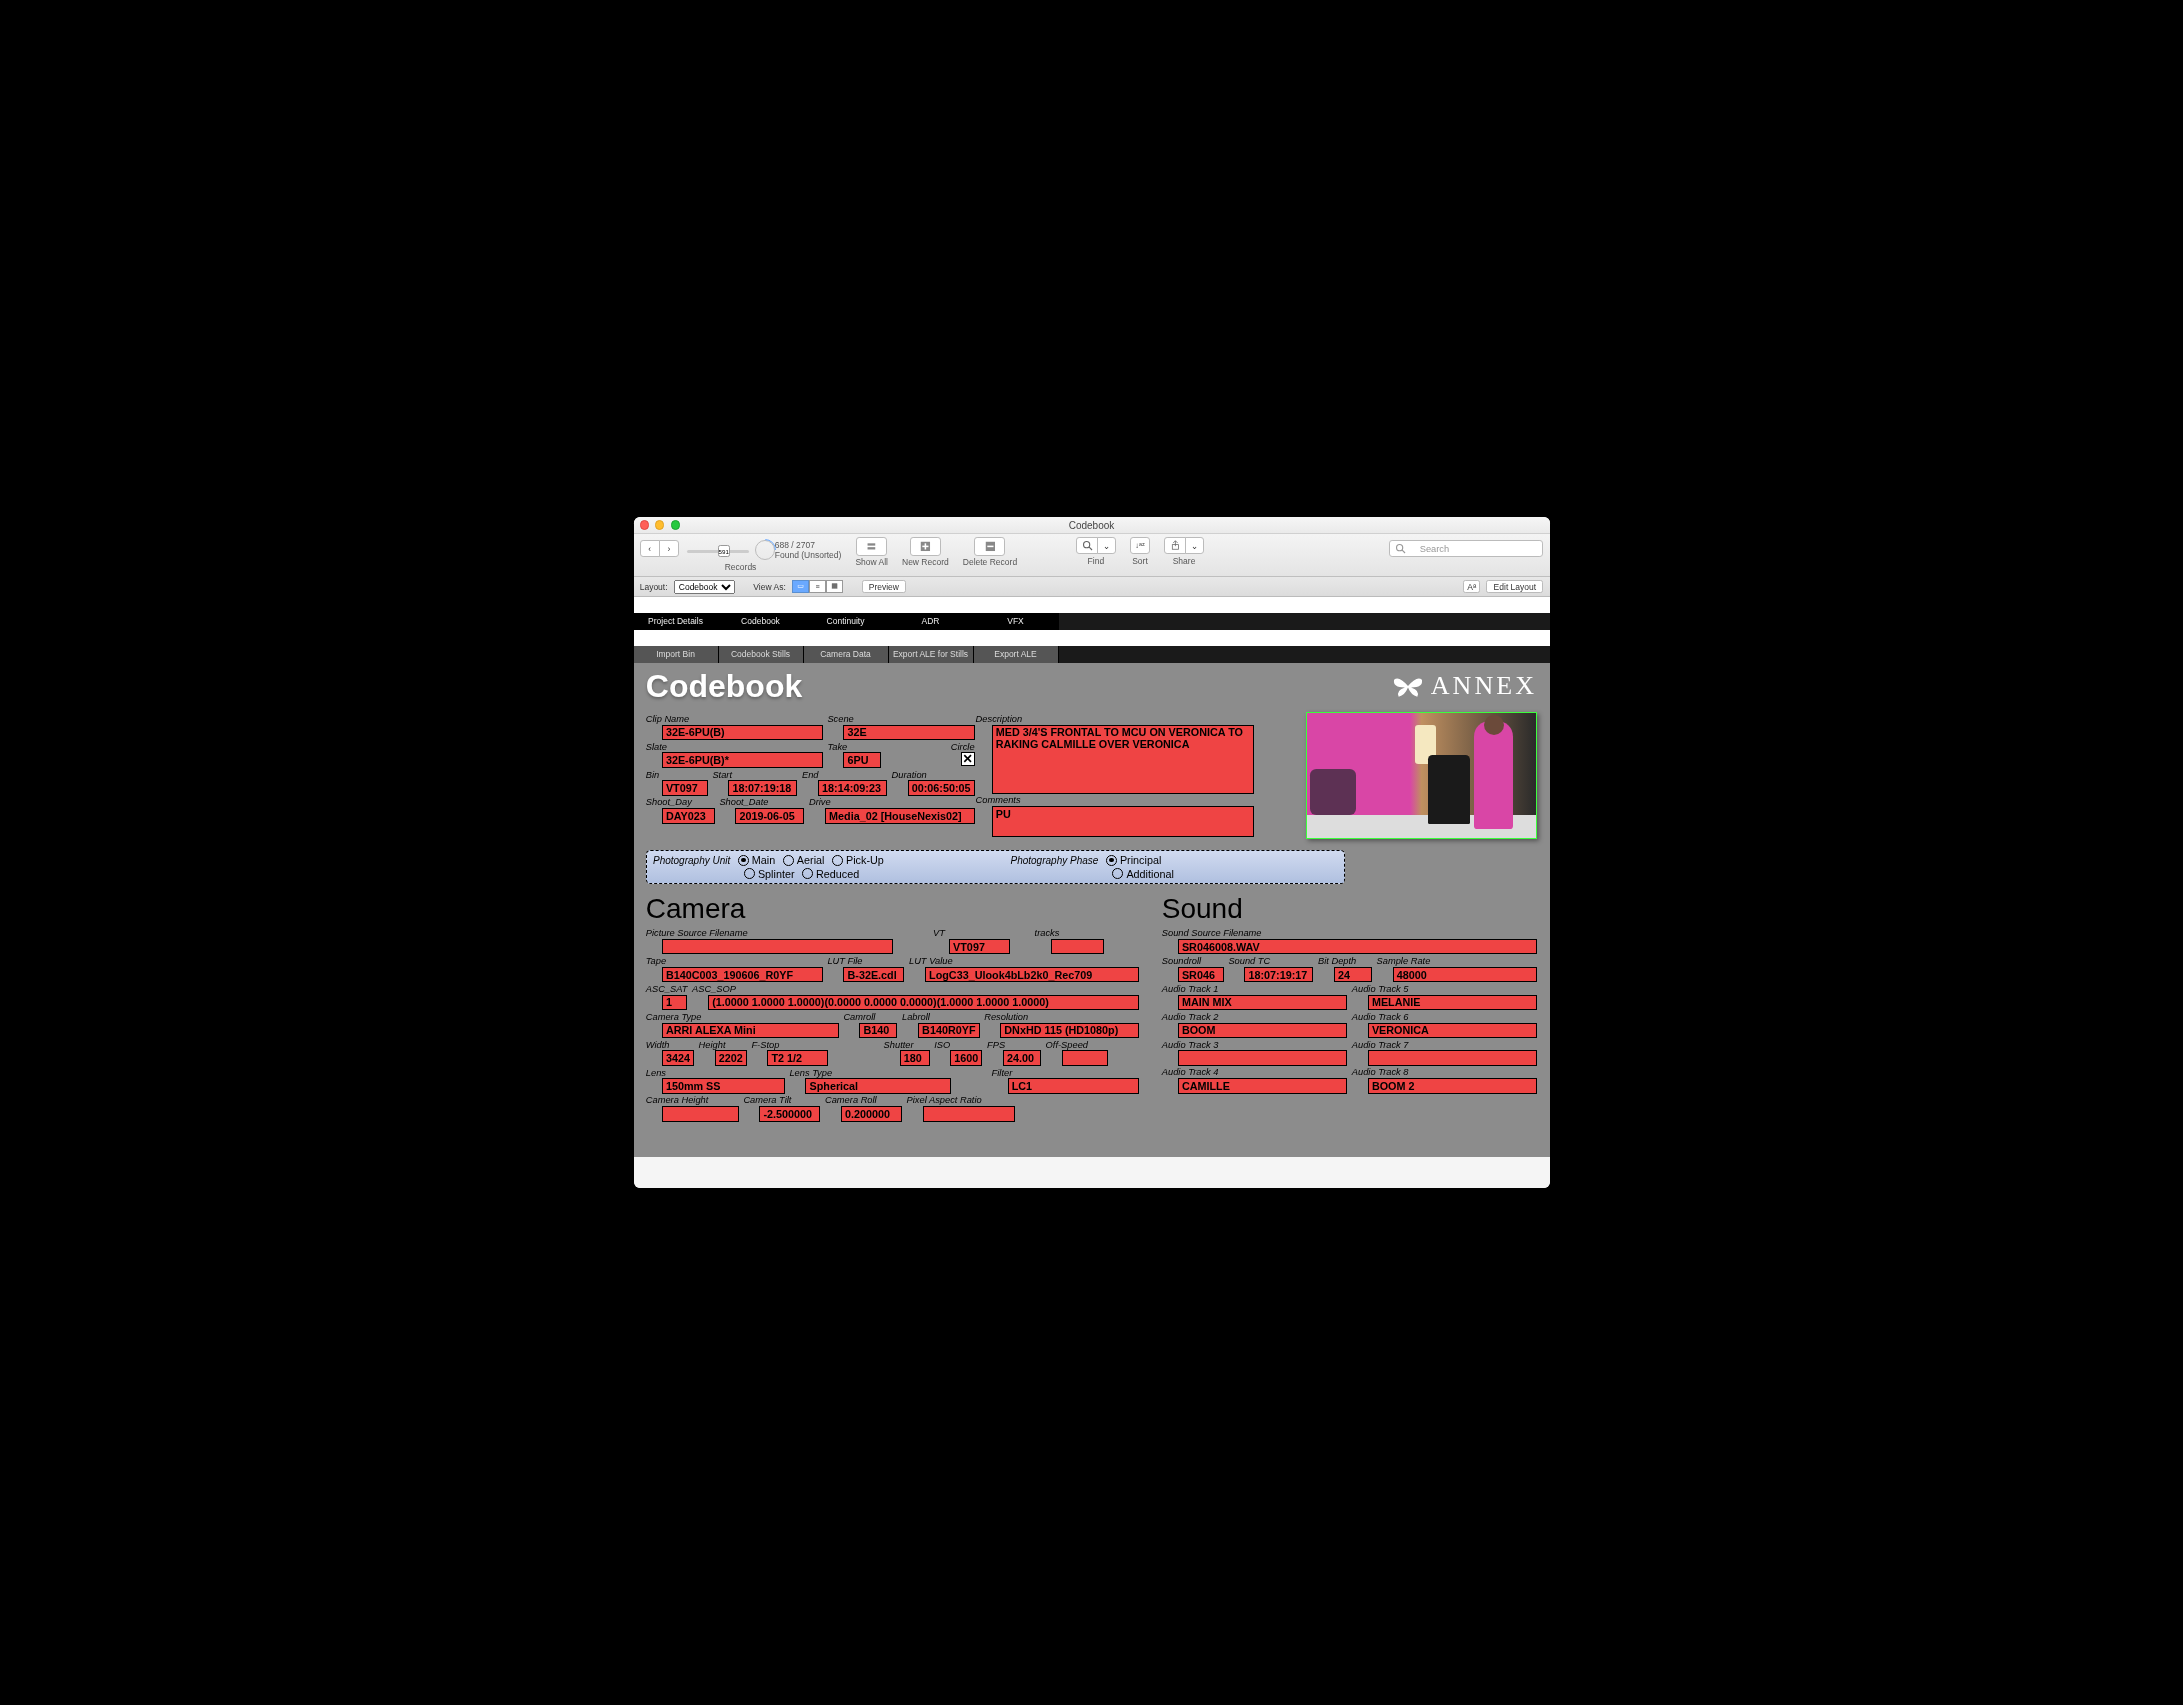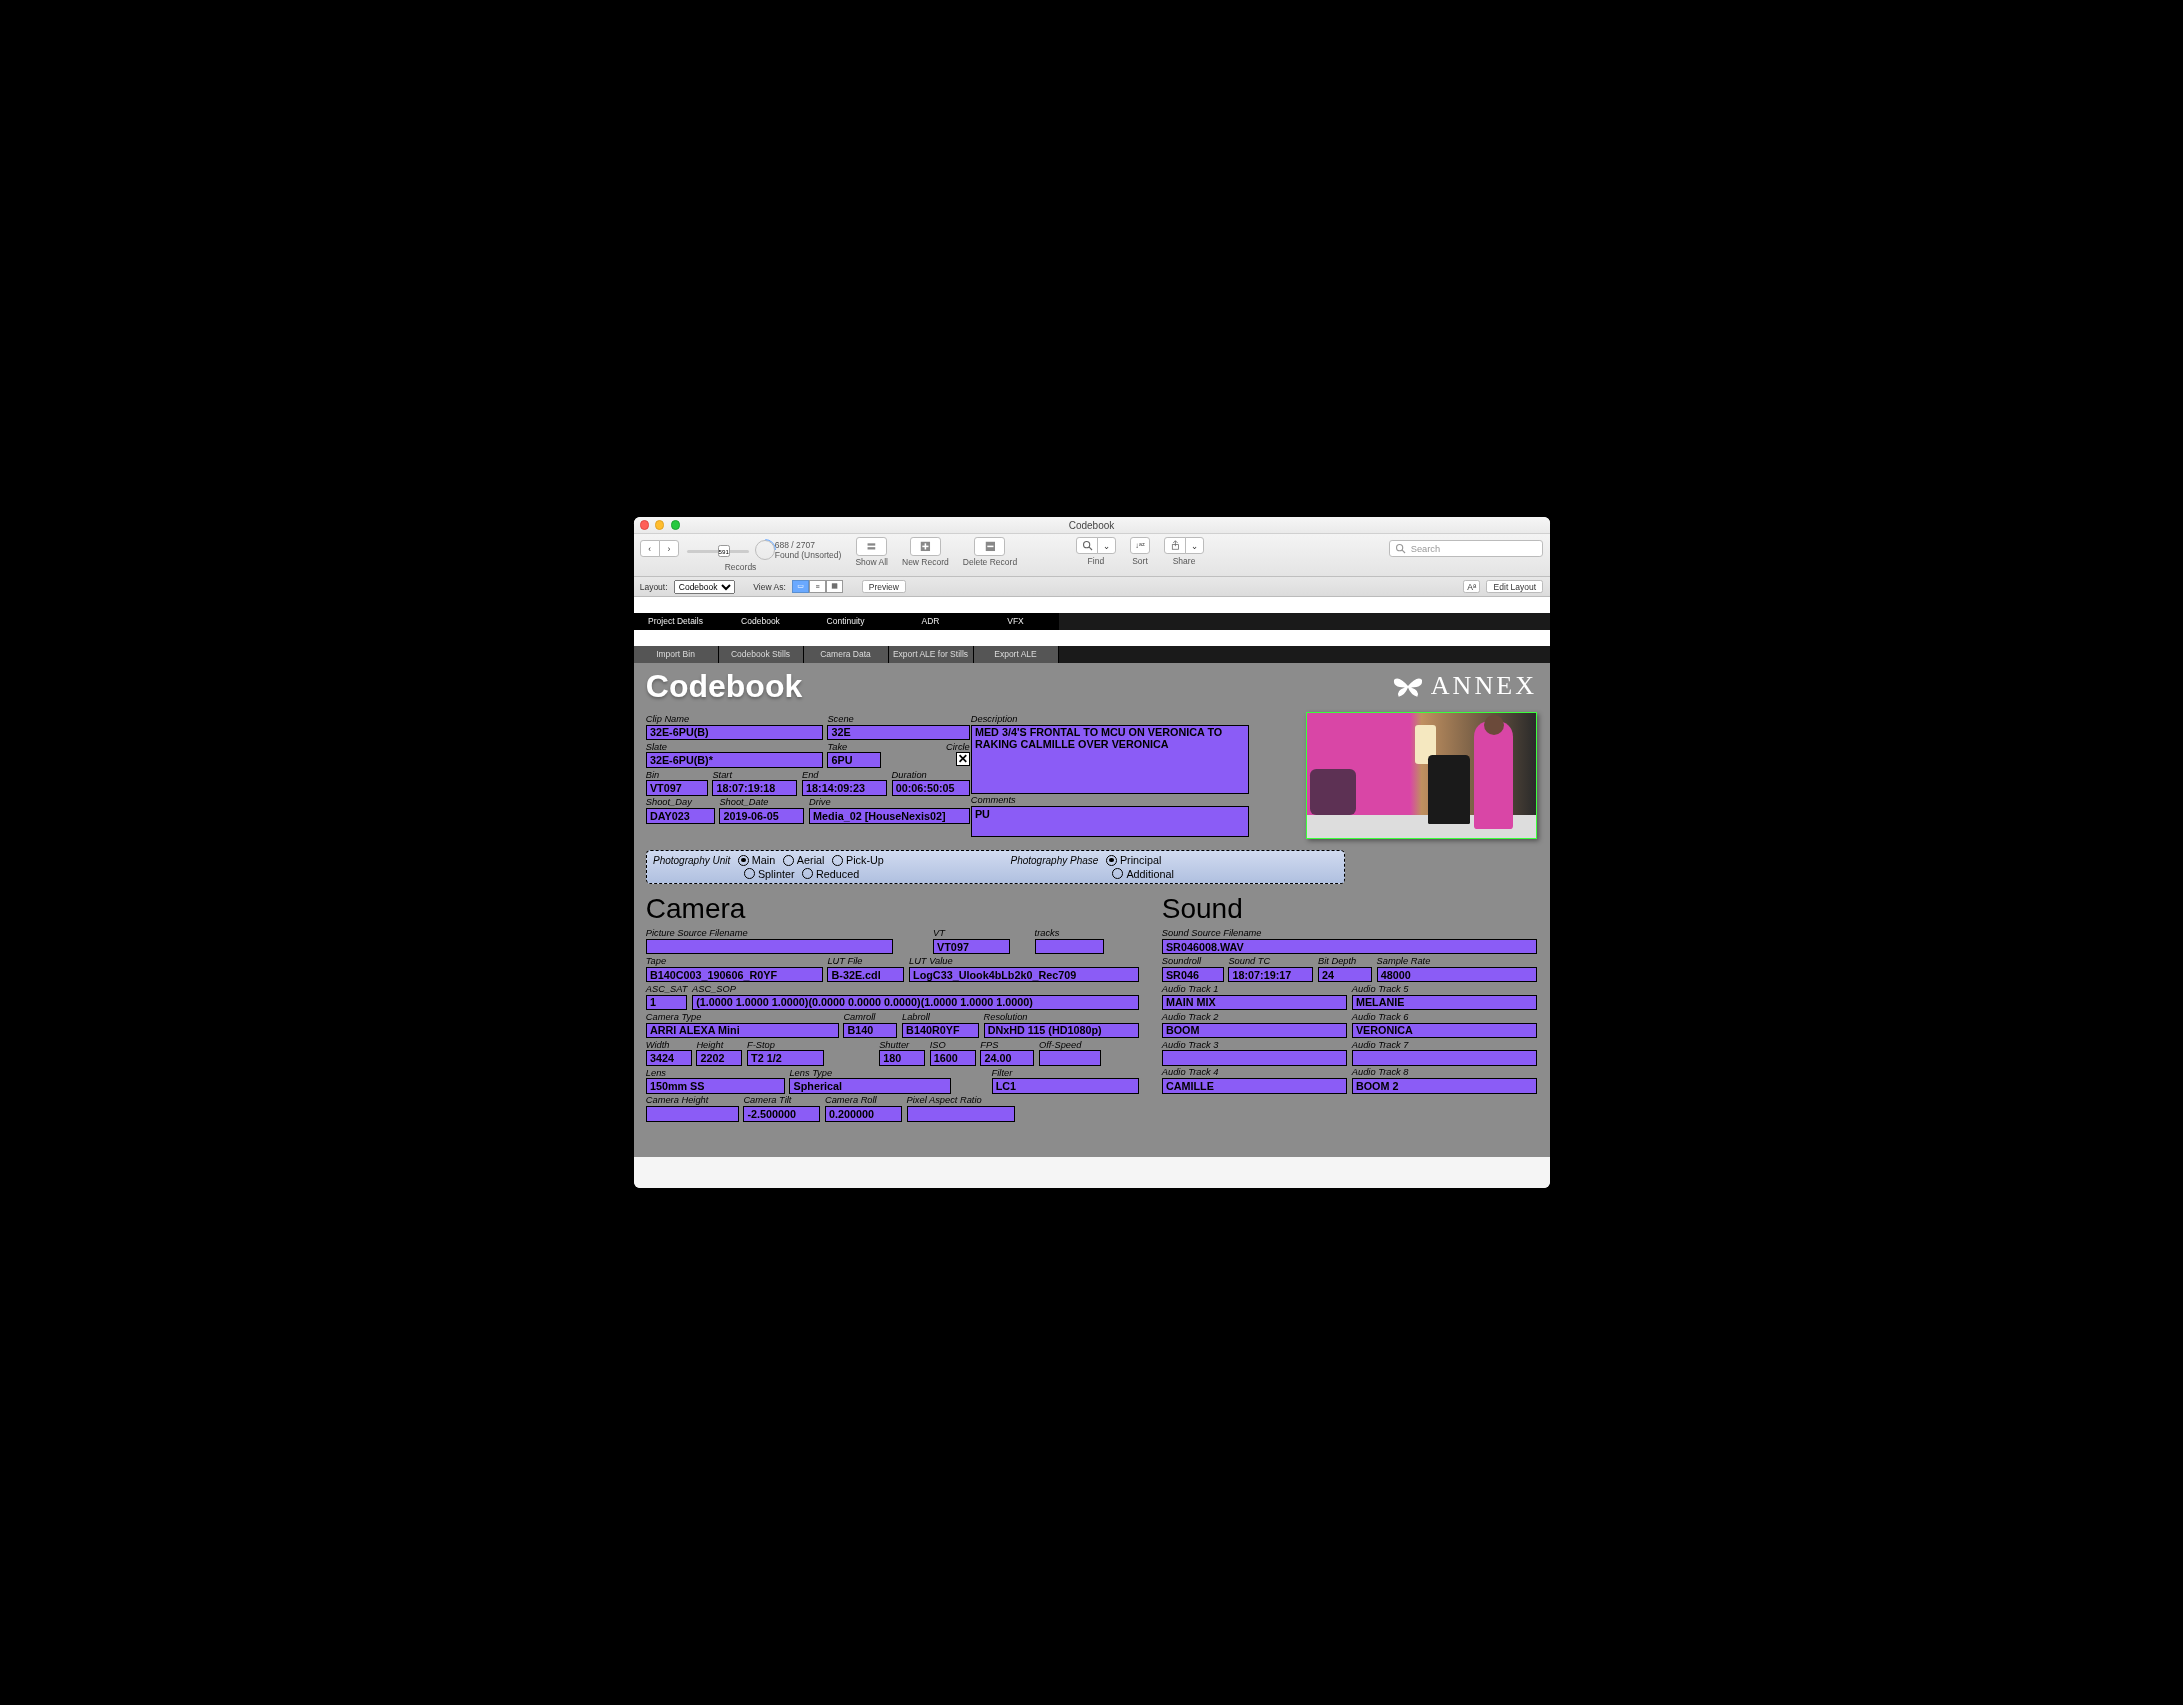--- a/index.html
+++ b/index.html
@@ -62,21 +62,21 @@
   .slider { width:62px; height:3.1px; background:#ccc; border-radius:1.5px; position:relative; margin:7.7px 0 3.1px 0;}
   .slider .thumb { position:absolute; top:-4.6px; left:31px; width:12.3px; height:12.3px; background:#fff; border:0.8px solid #999; border-radius:2.3px; font-size:6.2px; display:flex; align-items:center; justify-content:center;}
   .pie { width:20px; height:20px; border:1.5px solid #bbb; border-radius:50%; position:relative; margin-top:1.5px;}
   .pie::after { content:''; position:absolute; top:-1.5px; left:-1.5px; width:20px; height:20px; border-radius:50%; border:1.5px solid #6aa9ff; clip-path: polygon(50% 50%, 50% 0, 100% 0, 100% 50%); }
   .found { font-size:8.5px; color:#555; line-height:1.2; margin-top:3.1px;}
   .toolbar-search {
     margin-left:auto;
     width:154px; height:17px;
     border:0.8px solid #bbb; border-radius:3.1px;
     background:#fff; display:flex; align-items:center;
-    padding:0 4.6px; gap:5px; color:#999; font-size:9.3px;
+    padding:0 4.6px; gap:14px; color:#999; font-size:9.3px;
     margin-top:3.1px;
   }
   
   .layoutbar {
     height: 20px;
     background: linear-gradient(#e8e8e8,#dcdcdc);
     border-bottom:0.8px solid #bbb;
     display:flex; align-items:center; padding:0 6.2px; gap:6.2px;
     font-size:8.5px; color:#333;
   }
@@ -113,27 +113,28 @@
   .content {
     flex:1;
     background:#8c8c8c;
     padding: 3.1px 12.3px 9.3px 12.3px;
     overflow:auto;
   }
   .top-region { display:flex; gap:1px; }
   .col { display:flex; flex-direction:column; }
   .lbl { font-size:9.3px; color:#000; font-style:italic; margin-bottom:0.8px; margin-top:1.5px; white-space:nowrap;}
   .fld {
-    background:#8b5cf6;
+    background:#ef4444;
     border:1.2px solid #000;
     padding:0.8px 3.1px;
     font-size:10.8px;
     font-weight:700;
     min-height:15.4px;
     font-family: Arial, sans-serif;
+    margin-left: 16px;
   }
   .fld.tall { min-height:69px; font-weight:700; }
   .flexrow { display:flex; gap:4.6px; }
   .thumbnail {
     width:231px; height:127px;
     border:1.5px solid #3cff3c;
     box-shadow: 2.3px 2.3px 4.6px rgba(0,0,0,0.4);
     background: linear-gradient(90deg, #d946a6 0%, #d946a6 45%, #c09060 50%, #2a2a2a 100%);
     position:relative;
     overflow:hidden;

